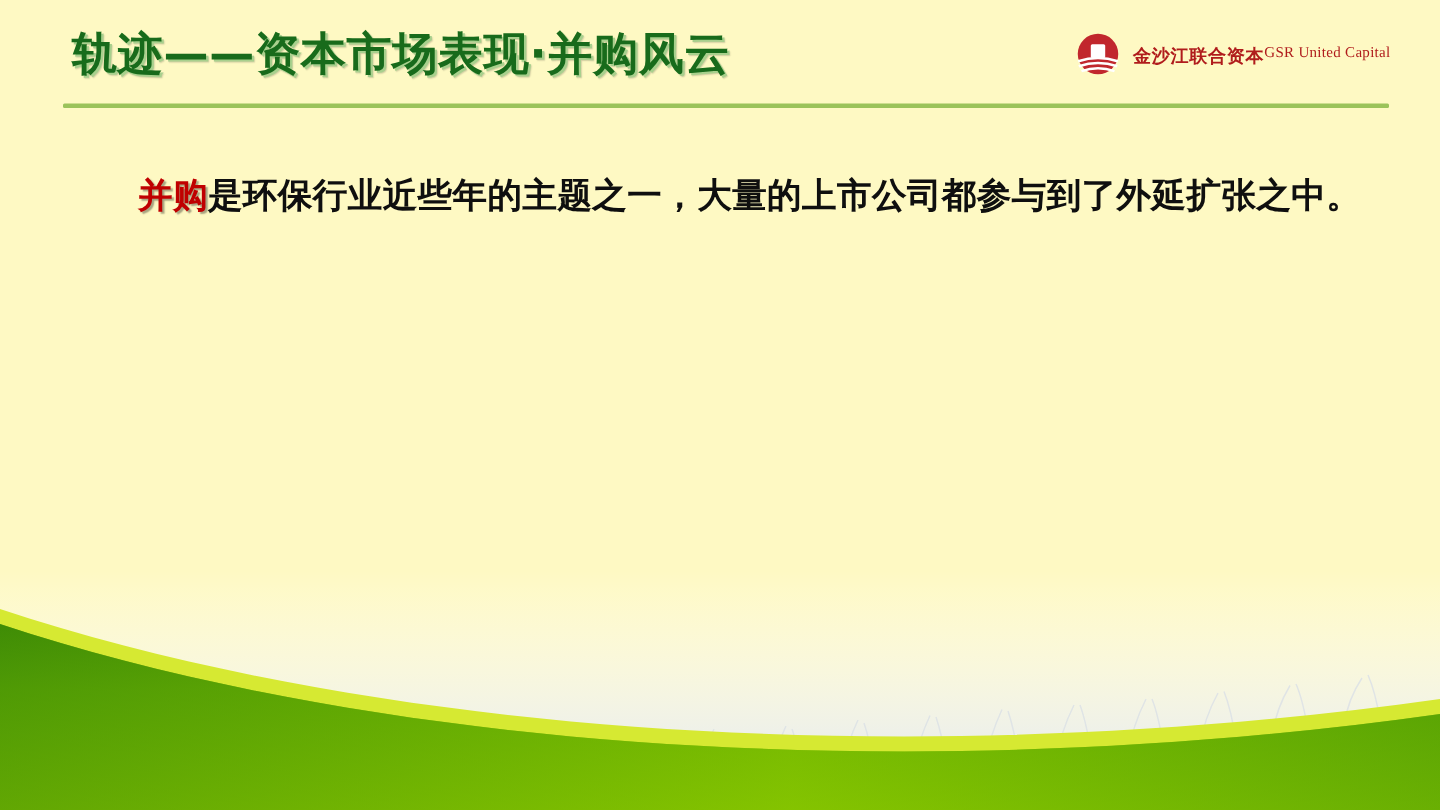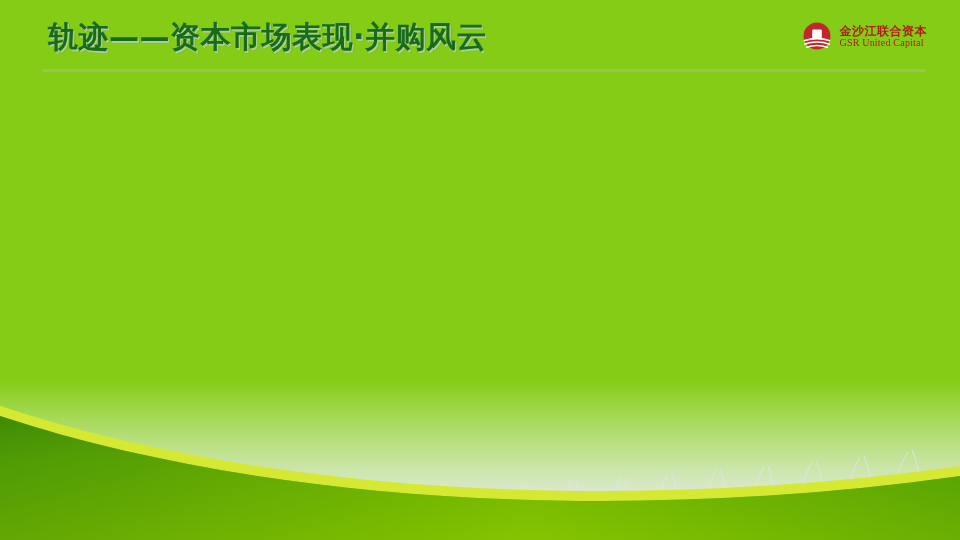--- a/index.html
+++ b/index.html
@@ -10,21 +10,21 @@
     width: 960px;
     height: 540px;
     overflow: hidden;
     background: #ffffff;
     font-family: "DejaVu Sans", "Liberation Sans", sans-serif;
   }
   .slide {
     position: relative;
     width: 960px;
     height: 540px;
-    background: #84cc16;
+    background: #fef9c3;
     overflow: hidden;
   }
 
   
   .header {
     position: absolute;
     top: 0; left: 0;
     width: 960px;
     height: 80px;
   }
@@ -60,21 +60,21 @@
     gap: 6px;
   }
   .logo-mark {
     width: 34px;
     height: 34px;
     position: relative;
     flex: 0 0 auto;
   }
   .logo-text {
     display: flex;
-    flex-direction: column;
+    flex-direction: row;
     line-height: 1.05;
   }
   .logo-cn {
     font-size: 12px;
     color: #b01c1c;
     letter-spacing: 0.5px;
     font-weight: bold;
     white-space: nowrap;
   }
   .logo-en {
@@ -141,20 +141,21 @@
       </span>
       <span class="logo-text">
         <span class="logo-cn">金沙江联合资本</span>
         <span class="logo-en">GSR United Capital</span>
       </span>
     </div>
   </div>
 
   <div class="body-copy">
 
+    <p class="para"><span class="hl-shadow">并购</span><span>是环保行业近些年的主题之一，大量的上市公司都参与到了外延扩张之中。</span></p>
 
   </div>
 
   <div class="footer-art">
     <svg width="960" height="160" viewBox="0 0 960 160" preserveAspectRatio="none" aria-hidden="true">
       <defs>
         <linearGradient id="fieldGrad" x1="0" y1="0" x2="0" y2="1">
           <stop offset="0%" stop-color="#3f8c06"></stop>
           <stop offset="35%" stop-color="#63ab04"></stop>
           <stop offset="100%" stop-color="#8cc800"></stop>

